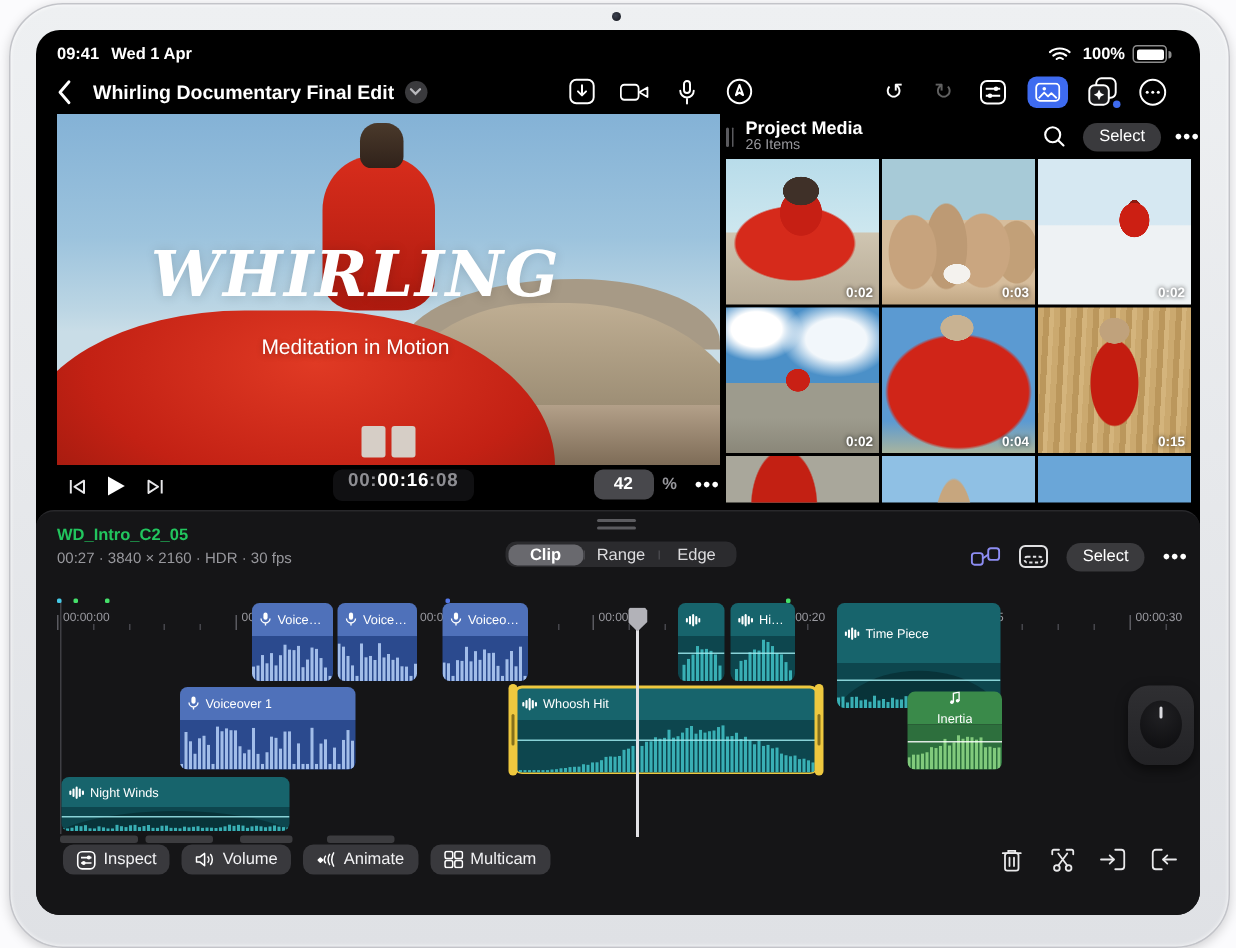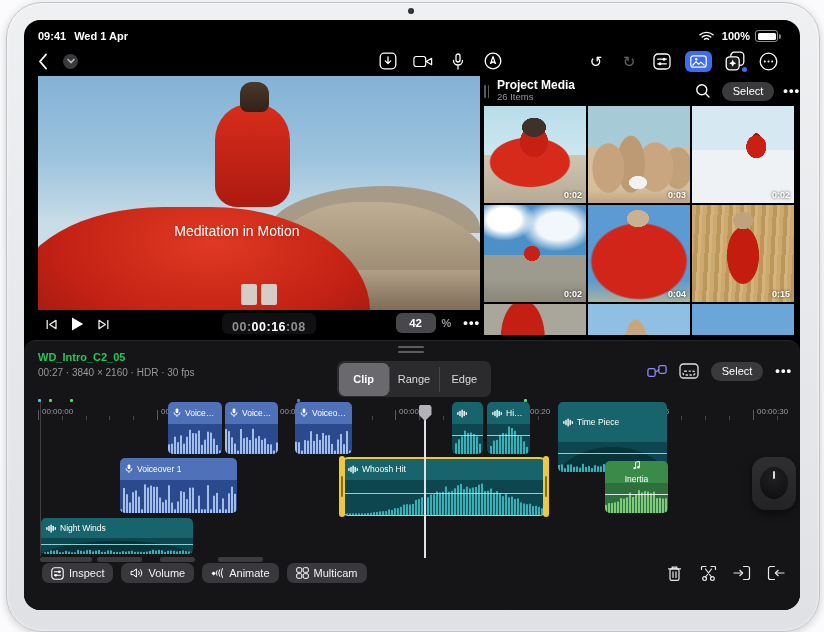--- a/index.html
+++ b/index.html
@@ -45,21 +45,21 @@
   .v-pants{position:absolute;left:46%;bottom:2%;width:3.6%;height:9%;background:#d6cec6;border-radius:2px;}
   .v-pants.p2{left:50.4%;}
   .v-title{position:absolute;left:0;right:10%;top:35%;text-align:center;color:#fff;
     font-family:"DejaVu Serif",serif;font-style:italic;font-weight:900;font-size:42px;letter-spacing:1px;
     text-shadow:0 1px 8px rgba(0,0,0,.15);}
   .v-sub{position:absolute;left:0;right:10%;top:63%;text-align:center;color:#fff;font-size:14px;text-shadow:0 1px 4px rgba(0,0,0,.25);}
   
   .transport{position:absolute;left:14px;top:292px;width:442px;height:24px;display:flex;align-items:center;}
   .tr-btn{width:26px;height:22px;display:flex;align-items:center;justify-content:center;}
   .timecode{position:absolute;left:184px;top:1px;height:21px;padding:0 10px;border-radius:6px;background:#101012;
-    display:flex;align-items:flex-end;font-size:12.5px;font-weight:bold;letter-spacing:.5px;}
+    display:flex;align-items:flex-start;font-size:12.5px;font-weight:bold;letter-spacing:.5px;}
   .tc-dim{color:#8e8e93;}.tc-bright{color:#fff;}
   .zoom-ctl{position:absolute;right:0;top:1px;display:flex;align-items:center;}
   .zoom-box{height:20px;min-width:28px;padding:0 6px;background:#48484c;border-radius:6px;display:flex;align-items:center;justify-content:center;font-size:11.5px;font-weight:bold;color:#fff;}
   .zoom-unit{margin-left:6px;font-size:11px;color:#98989d;font-weight:bold;}
   .dots{margin-left:12px;font-size:13px;font-weight:bold;color:#fff;letter-spacing:1px;line-height:0;}
   
   .media-header{position:absolute;left:460px;top:58px;width:316px;height:26px;display:flex;align-items:center;}
   .panel-grip{display:flex;gap:2px;margin-right:8px;}
   .panel-grip i{width:1.5px;height:13px;background:#5a5a5e;border-radius:1px;display:block;}
   .mh-titles{line-height:1.15;}
@@ -79,21 +79,21 @@
   .t6{background:radial-gradient(ellipse 10% 9% at 50% 16%,#c0a27c 97%,transparent),radial-gradient(ellipse 16% 30% at 50% 52%,#c41d10 96%,transparent),radial-gradient(ellipse 12% 4% at 50% 56%,#20150f 97%,transparent),repeating-linear-gradient(93deg,#cba96f 0 4px,#bb975c 4px 8px,#d4b47c 8px 11px);}
   .t7{background:radial-gradient(ellipse 22% 40% at 38% 35%,#c32013 96%,transparent),linear-gradient(180deg,#a9a79b 0% 35%,#99968a 35% 100%);}
   .t8{background:radial-gradient(ellipse 14% 45% at 47% 60%,#c7a67e 96%,transparent),linear-gradient(180deg,#8fc0e4 0% 100%);}
   .t9{background:radial-gradient(ellipse 40% 30% at 30% 70%,#ffffff 60%,transparent),radial-gradient(ellipse 45% 35% at 80% 85%,#eaf3fa 60%,transparent),linear-gradient(180deg,#6aa6d8 0% 100%);}
   
   .tl-panel{position:absolute;left:0;top:320px;width:776px;height:270px;background:#151517;border-top:1px solid #28282b;border-radius:12px 12px 0 0;}
   .tl-drag{position:absolute;left:374px;top:5px;width:26px;height:8px;}
   .tl-drag i{display:block;height:2px;background:#5c5c60;border-radius:1px;margin-bottom:3px;}
   .tl-name{position:absolute;left:14px;top:10px;font-size:11px;font-weight:bold;color:#22c55e;}
   .tl-meta{position:absolute;left:14px;top:26px;font-size:10px;color:#98989d;}
-  .segmented{position:absolute;left:313px;top:20px;width:154px;height:36px;background:#2b2b2e;border-radius:7px;display:flex;padding:1.5px;box-sizing:border-box;}
+  .segmented{position:absolute;left:313px;top:20px;width:154px;height:17px;background:#2b2b2e;border-radius:7px;display:flex;padding:1.5px;box-sizing:border-box;}
   .seg{flex:1;display:flex;align-items:center;justify-content:center;font-size:11px;color:#dcdcde;border-radius:6px;position:relative;}
   .seg.on{background:#69696e;color:#fff;font-weight:bold;}
   .seg + .seg:not(.on)::before{content:'';position:absolute;left:0;top:4px;bottom:4px;width:1px;background:#47474b;}
   .tl-actions{position:absolute;right:8px;top:20px;display:flex;align-items:center;gap:12px;}
   .ruler{position:absolute;left:0;right:0;top:65px;height:15px;}
   .tick{position:absolute;bottom:1px;width:1px;height:4px;background:#46464c;}
   .tick.major{height:10px;background:#5a5a60;}
   .rlabel{position:absolute;top:1px;font-size:8px;color:#9a9aa0;white-space:nowrap;}
   .tracks{position:absolute;left:0;right:0;top:80px;bottom:0;}
   .start-line{position:absolute;left:16px;top:-21px;width:1px;height:156px;background:#3f3f44;}
@@ -153,20 +153,21 @@
           </span>
       </span>
     </div>
 
     <div class="app-toolbar">
       <span class="back-btn">
         <svg class="ic" width="10" height="17" viewBox="0 0 10 17" fill="none" stroke="#fff" stroke-width="1.9" stroke-linecap="round" stroke-linejoin="round">
             <path d="M8 1.5L2 8.5l6 7"></path>
           </svg>
       </span>
+      <span class="proj-title">Whirling Documentary Final Edit</span>
       <span class="title-chev">
         <svg class="ic" width="8" height="6" viewBox="0 0 8 6" fill="none" stroke="#b8b8bc" stroke-width="1.6" stroke-linecap="round">
             <path d="M1 1.5l3 3 3-3"></path>
           </svg>
       </span>
 
       <span class="tb-center">
         <span class="icon-btn">
           <svg class="ic" width="18" height="18" viewBox="0 0 18 18" fill="none" stroke="#fff" stroke-width="1.3" stroke-linecap="round" stroke-linejoin="round">
             <rect x="1.2" y="1.2" width="15.6" height="15.6" rx="4"></rect>
@@ -233,20 +234,21 @@
 
     <div class="viewer">
       <div class="v-ridge"></div>
       <div class="v-hill-r"></div>
       <div class="v-ground"></div>
       <div class="v-dress"></div>
       <div class="v-torso"></div>
       <div class="v-hat"></div>
       <div class="v-pants"></div>
       <div class="v-pants p2"></div>
+      <div class="v-title">WHIRLING</div>
       <div class="v-sub">Meditation in Motion</div>
     </div>
 
     <div class="transport">
       <span class="tr-btn">
         <svg class="ic" width="13" height="13" viewBox="0 0 13 13" fill="none" stroke="#e8e8ea" stroke-width="1.3" stroke-linejoin="round">
             <path d="M2.2 2v9"></path>
             <path d="M11 2.4L4.6 6.5l6.4 4.1z"></path>
           </svg>
       </span>

